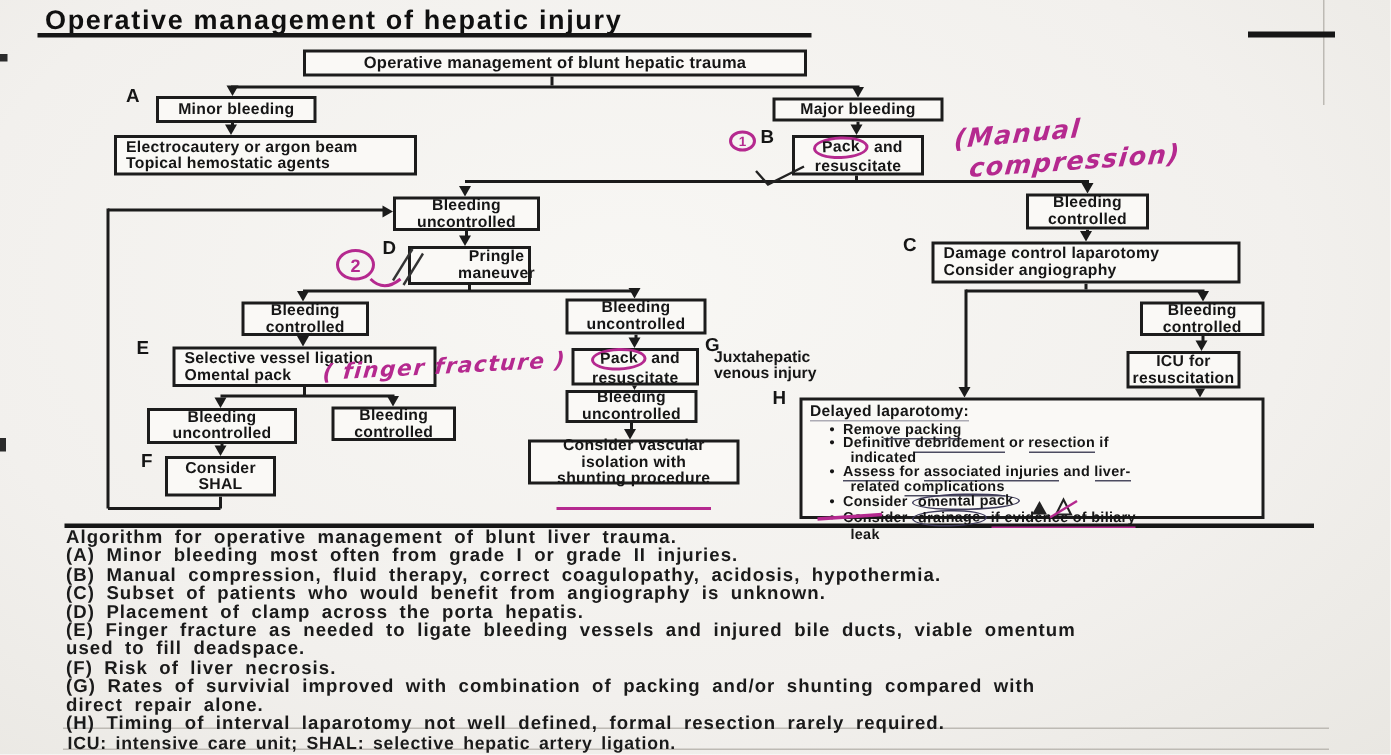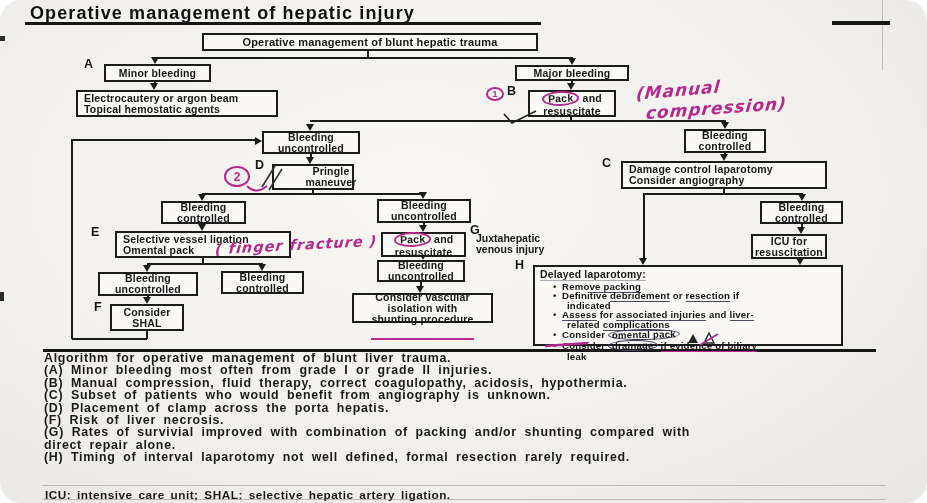--- a/index.html
+++ b/index.html
@@ -1,19 +1,19 @@
 <!DOCTYPE html>
 <html><head>
 <meta charset="utf-8">
 <style>
   html,body{margin:0;padding:0;}
   .page{
     position:relative;width:927px;height:503px;overflow:hidden;
     background:radial-gradient(ellipse at 45% 38%, #f8f7f4 0%, #f2f0ed 62%, #e9e7e2 100%);
-    font-family:"Liberation Sans",sans-serif;color:#1b1b1b;border-radius:21px;
+    font-family:"Liberation Sans",sans-serif;color:#1b1b1b;
   }
   .abs{position:absolute;}
   .title{font-weight:bold;font-size:18px;letter-spacing:1.1px;color:#101010;}
   .rule{position:absolute;background:#161616;}
   .rule-soft{position:absolute;background:#bdbab4;}
   .fbox{
     position:absolute;border:2px solid #1c1c1c;background:#faf9f6;z-index:2;
     display:flex;align-items:center;justify-content:center;text-align:center;
     font-weight:bold;font-size:10.5px;line-height:11px;letter-spacing:.2px;
     white-space:pre-line;color:#161616;box-sizing:border-box;
@@ -191,20 +191,22 @@
       <div class="ar" style="left: 255px; top: 137px;"></div>
     </div>
 
   <div class="rule" style="left:43px;top:349px;width:833px;height:2.5px;"></div>
   <div class="cbox">
     <div class="cap-line">Algorithm for operative management of blunt liver trauma.</div>
     <div class="cap-line">(A) Minor bleeding most often from grade I or grade II injuries.</div>
     <div class="cap-line">(B) Manual compression, fluid therapy, correct coagulopathy, acidosis, hypothermia.</div>
     <div class="cap-line">(C) Subset of patients who would benefit from angiography is unknown.</div>
     <div class="cap-line">(D) Placement of clamp across the porta hepatis.</div>
+    <div class="cap-line">(E) Finger fracture as needed to ligate bleeding vessels and injured bile ducts, viable omentum
+used to fill deadspace.</div>
     <div class="cap-line">(F) Risk of liver necrosis.</div>
     <div class="cap-line">(G) Rates of survivial improved with combination of packing and/or shunting compared with
 direct repair alone.</div>
     <div class="cap-line">(H) Timing of interval laparotomy not well defined, formal resection rarely required.</div>
   </div>
   <div class="rule-soft" style="left:42px;top:485px;width:844px;height:1px;"></div>
   <div class="footnote">ICU: intensive care unit; SHAL: selective hepatic artery ligation.</div>
   <div class="rule-soft" style="left:42px;top:499px;width:844px;height:1px;"></div>
 
 </div>

